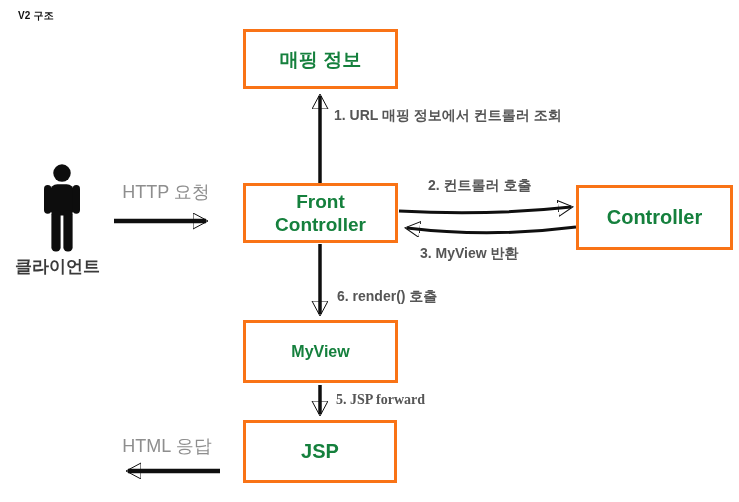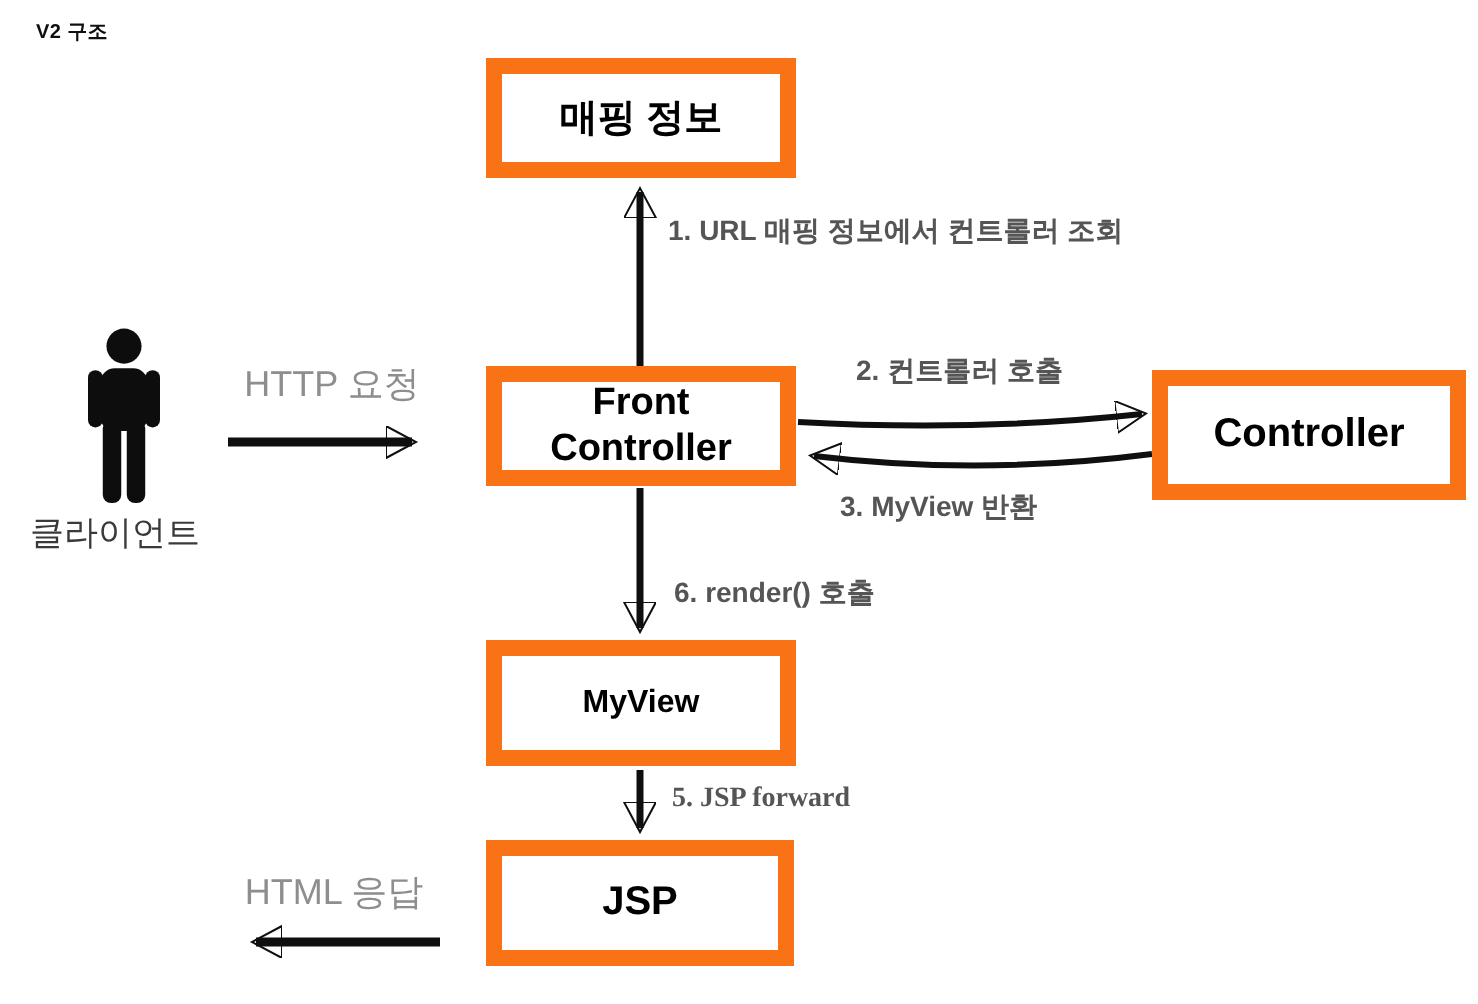--- a/index.html
+++ b/index.html
@@ -20,28 +20,28 @@
     left: 18px;
     top: 9px;
     font-size: 10px;
     font-weight: bold;
     color: #0f0f0f;
     letter-spacing: 0.2px;
   }
   .box {
     position: absolute;
     background: #ffffff;
-    border: 8px solid #f97316;
+    border: 3px solid #f97316;
     display: flex;
     flex-direction: column;
     align-items: center;
     justify-content: center;
     text-align: center;
     font-weight: bold;
-    color: #000000;
+    color: #15803d;
     font-size: 19px;
     line-height: 23px;
     box-sizing: border-box;
   }
   .box-mapping   { left: 243px; top: 29px;  width: 155px; height: 60px; }
   .box-fc        { left: 243px; top: 183px; width: 155px; height: 60px; }
   .box-controller{ left: 576px; top: 185px; width: 157px; height: 65px; font-size: 20px; }
   .box-myview    { left: 243px; top: 320px; width: 155px; height: 63px; font-size: 16px; }
   .box-jsp       { left: 243px; top: 420px; width: 154px; height: 63px; font-size: 20px; }
 
@@ -67,21 +67,21 @@
     font-weight: bold;
     color: #555555;
   }
   .lbl-io {
     font-size: 18px;
     font-weight: normal;
     color: #8e8e8e;
   }
   .lbl-client {
     font-size: 17px;
-    font-weight: normal;
+    font-weight: bold;
     color: #3a3a3a;
   }
   .lbl-step1 { left: 334px; top: 107px; }
   .lbl-step2 { left: 428px; top: 177px; }
   .lbl-step3 { left: 420px; top: 245px; }
   .lbl-step4 { left: 337px; top: 288px; }
   .lbl-step5 { left: 336px; top: 392px; font-family: Liberation Serif, serif; }
   .lbl-http  { left: 114px; top: 180px; width: 104px; text-align: center; }
   .lbl-html  { left: 114px; top: 434px; width: 106px; text-align: center; }
   .lbl-client-pos { left: 15px; top: 255px; }

